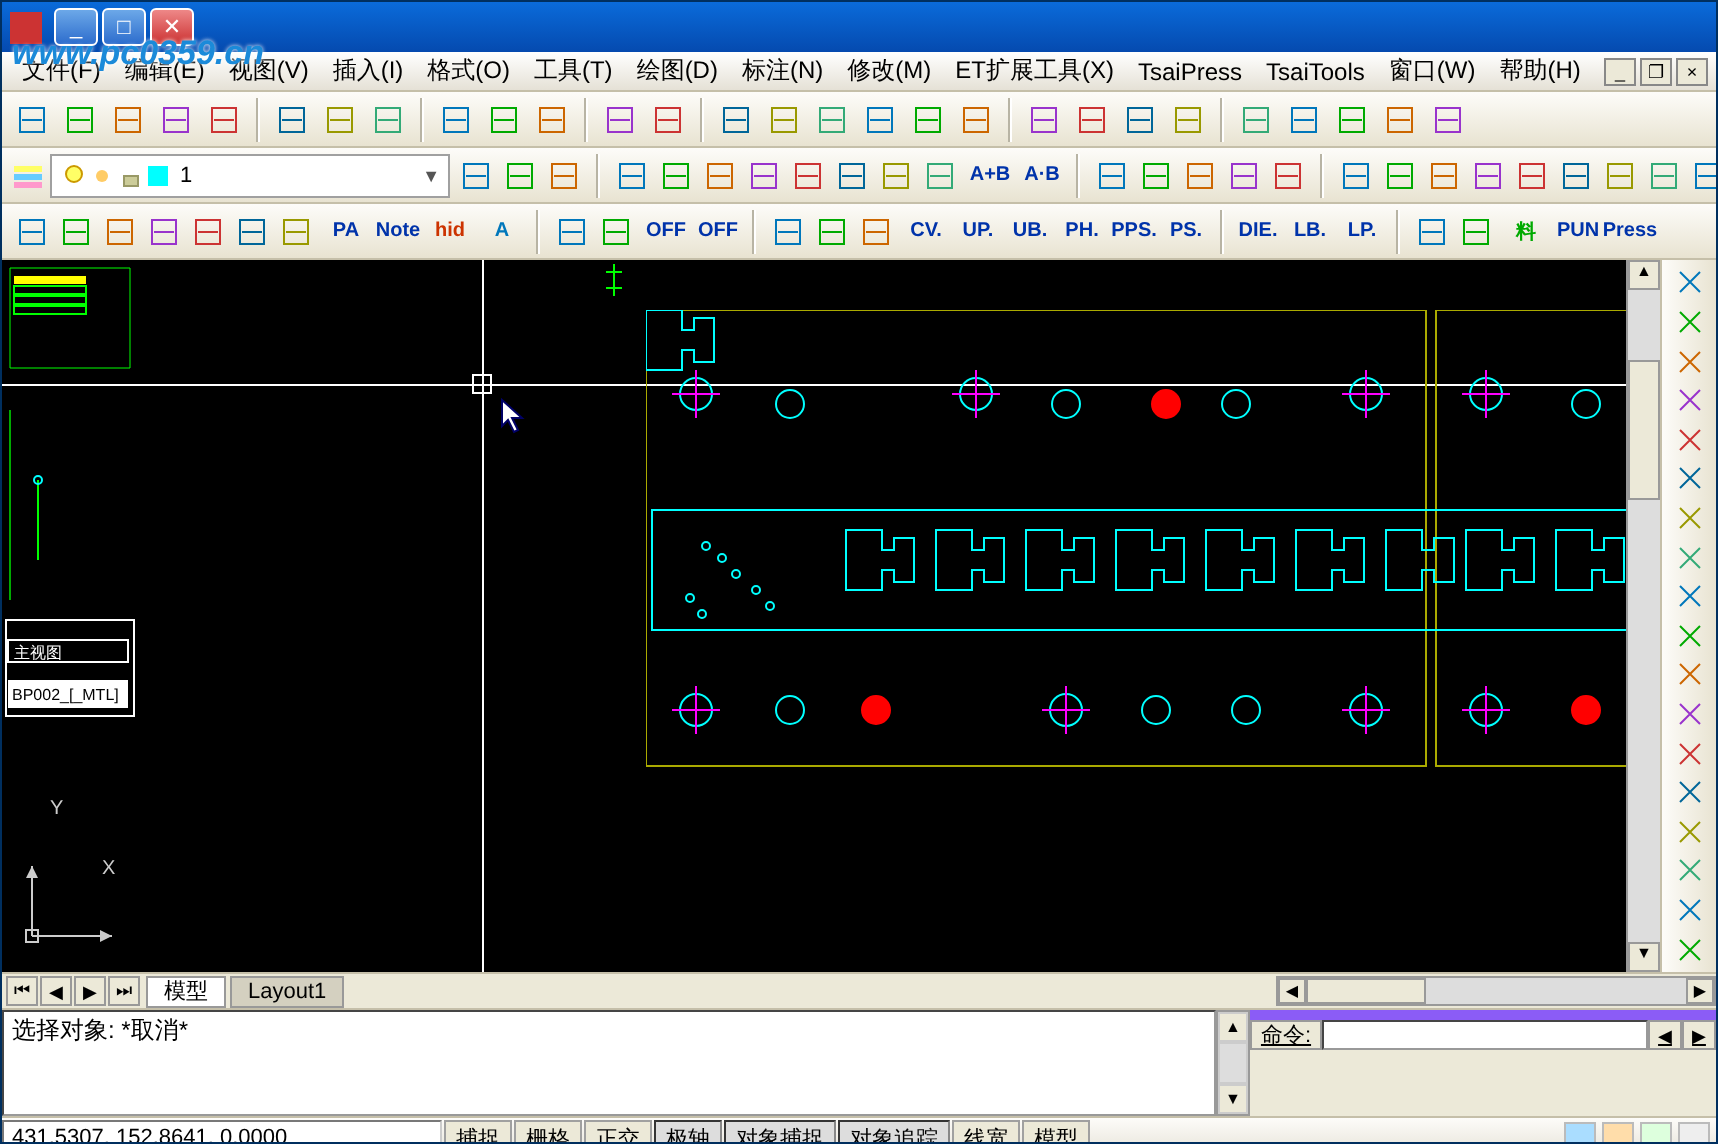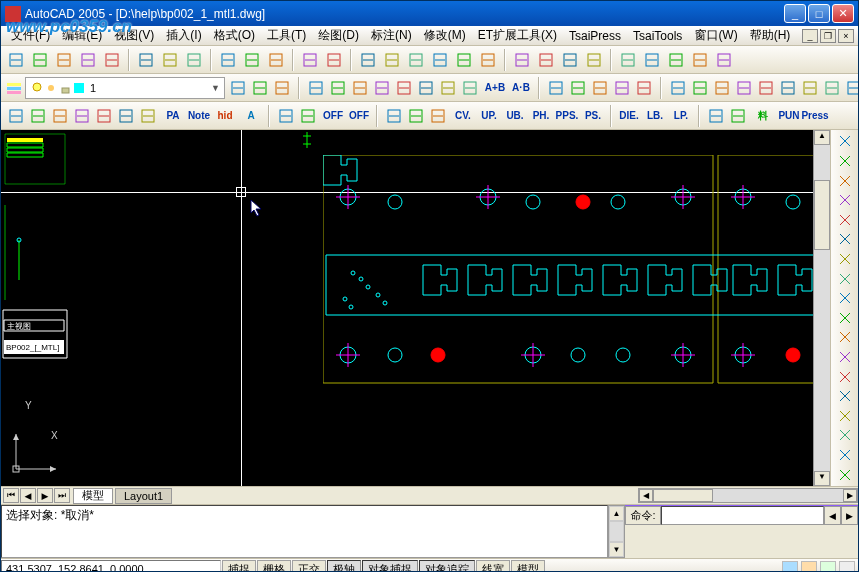--- a/index.html
+++ b/index.html
@@ -45,21 +45,21 @@
 .tabs .hscroll { margin-left:auto; width:220px; height:15px; background:#ddd; border:1px solid #999; position:relative; }
 .tabs .hscroll .thumb { position:absolute; left:14px; width:60px; top:0; bottom:0; background:#ece9d8; border:1px solid #999;}
 .tabs .hscroll .ab { position:absolute; top:0; bottom:0; width:14px; background:#ece9d8; border:1px solid #999; display:flex;align-items:center;justify-content:center; font-size:8px;}
 .tabs .hscroll .ab.r { right:0; }
 
 .cmd-area { height: 54px; border-top:1px solid #c5bfa9; display:flex; }
 .cmd-text { flex:1; background:#fff; border:1px inset #999; font-size:12px; padding:2px 4px; line-height:15px; overflow:hidden; }
 .cmd-scroll { width:17px; background:#ece9d8; border:1px solid #999; display:flex; flex-direction:column; }
 .cmd-scroll div { flex:0 0 15px; border:1px solid #ccc; font-size:8px; display:flex;align-items:center;justify-content:center; }
 .cmd-scroll .track { flex:1; background:#ddd; }
-.cmd-input-row { height:20px; display:flex; border-top:1px solid #8b5cf6; }
+.cmd-input-row { height:20px; display:flex; border-top:5px solid #8b5cf6;text-decoration:underline; }
 .cmd-input-row .prompt { flex:0 0 20px; display:flex; align-items:center; justify-content:center; background:#ece9d8; border:1px solid #999; font-size:11px; }
 .cmd-input-row input { flex:1; border:1px inset #999; font-size:12px; padding:0 3px; }
 .cmd-input-row .rb { width:17px; border:1px solid #999; background:#ece9d8; font-size:9px; display:flex;align-items:center;justify-content:center; }
 .cm-wrap { display:flex; flex-direction:row; flex:1; }
 
 .statusbar { height:21px; background:linear-gradient(#fdfcf9,#e5e1d6); display:flex; align-items:center; font-size:11px; border-top:1px solid #c5bfa9; }
 .statusbar .coords { width:220px; border:1px inset #ccc; padding:0 4px; height:18px; display:flex; align-items:center; background:#fff; }
 .statusbar .stbtn { height:18px; padding:0 5px; border:1px solid #a0a0a0; margin-left:1px; background:#ece9d8; display:flex;align-items:center; }
 .statusbar .stbtn.pressed { border:1px inset #888; background:#ddd; }
 .statusbar .spacer { flex:1; }
@@ -69,21 +69,20 @@
 .watermark { position:absolute; left:5px; top:16px; font-size:17px; font-weight:bold; color:#1b8ad9; font-style:italic; pointer-events:none; z-index:99; text-shadow:0 0 2px #fff; }
 
 
 .dsvg * { vector-effect: non-scaling-stroke; }
 </style>
 </head>
 <body>
 
 <div class="titlebar">
   <div class="appicon"></div>
-  <div class="title">AutoCAD 2005 - [D:\help\bp002_1_mtl1.dwg]</div>
   <div class="winbtn">_</div>
   <div class="winbtn">□</div>
   <div class="winbtn close">✕</div>
 </div>
 
 <div class="watermark">www.pc0359.cn</div>
 
 <div class="menubar">
   <span>文件(F)</span>
   <span>编辑(E)</span>

